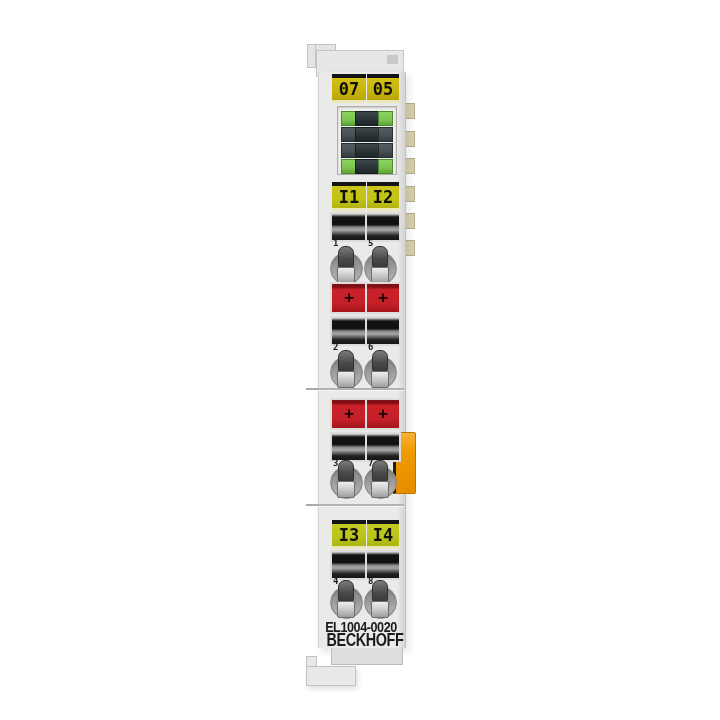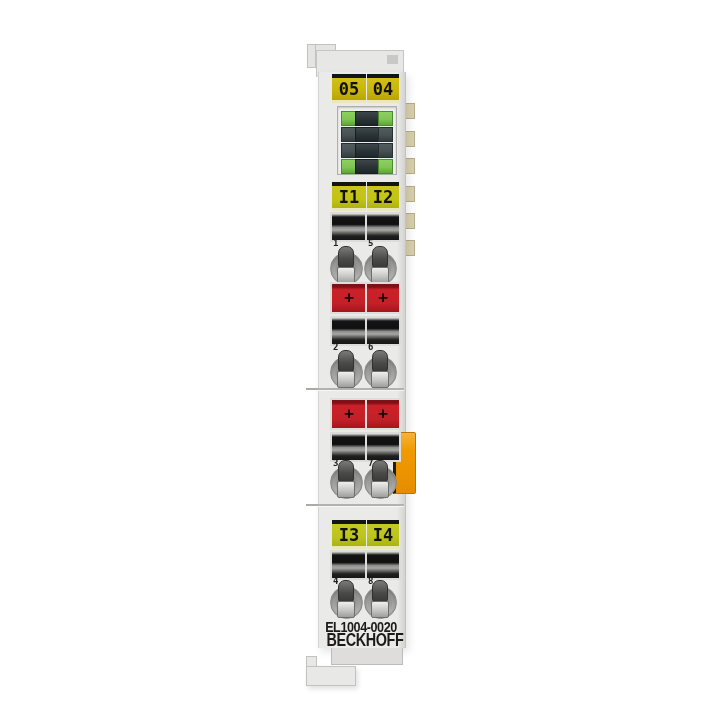--- a/index.html
+++ b/index.html
@@ -99,26 +99,26 @@
   <div class="abs ebus-tab" style="top:186px"></div>
   <div class="abs ebus-tab" style="top:213px"></div>
   <div class="abs ebus-tab" style="top:240px"></div>
 
   <div class="abs body">
     <div class="abs right-shade"></div>
   </div>
 
   <div class="abs ylabel" style="left:332px;top:74px;width:34px">
     <span class="strip"></span>
+    <span class="face face-gold">07</span>
+    <span class="bevel"></span>
+  </div>
+  <div class="abs ylabel" style="left:367px;top:74px;width:32px">
+    <span class="strip"></span>
     <span class="face face-gold">05</span>
-    <span class="bevel"></span>
-  </div>
-  <div class="abs ylabel" style="left:367px;top:74px;width:32px">
-    <span class="strip"></span>
-    <span class="face face-gold">04</span>
     <span class="bevel"></span>
   </div>
 
   <div class="abs led-panel">
     <div class="led-row" style="top:4px">
       <span class="led-cell led-l led-green"></span>
       <span class="led-cell led-c led-mid"></span>
       <span class="led-cell led-r led-green"></span>
     </div>
     <div class="led-row" style="top:20px">

